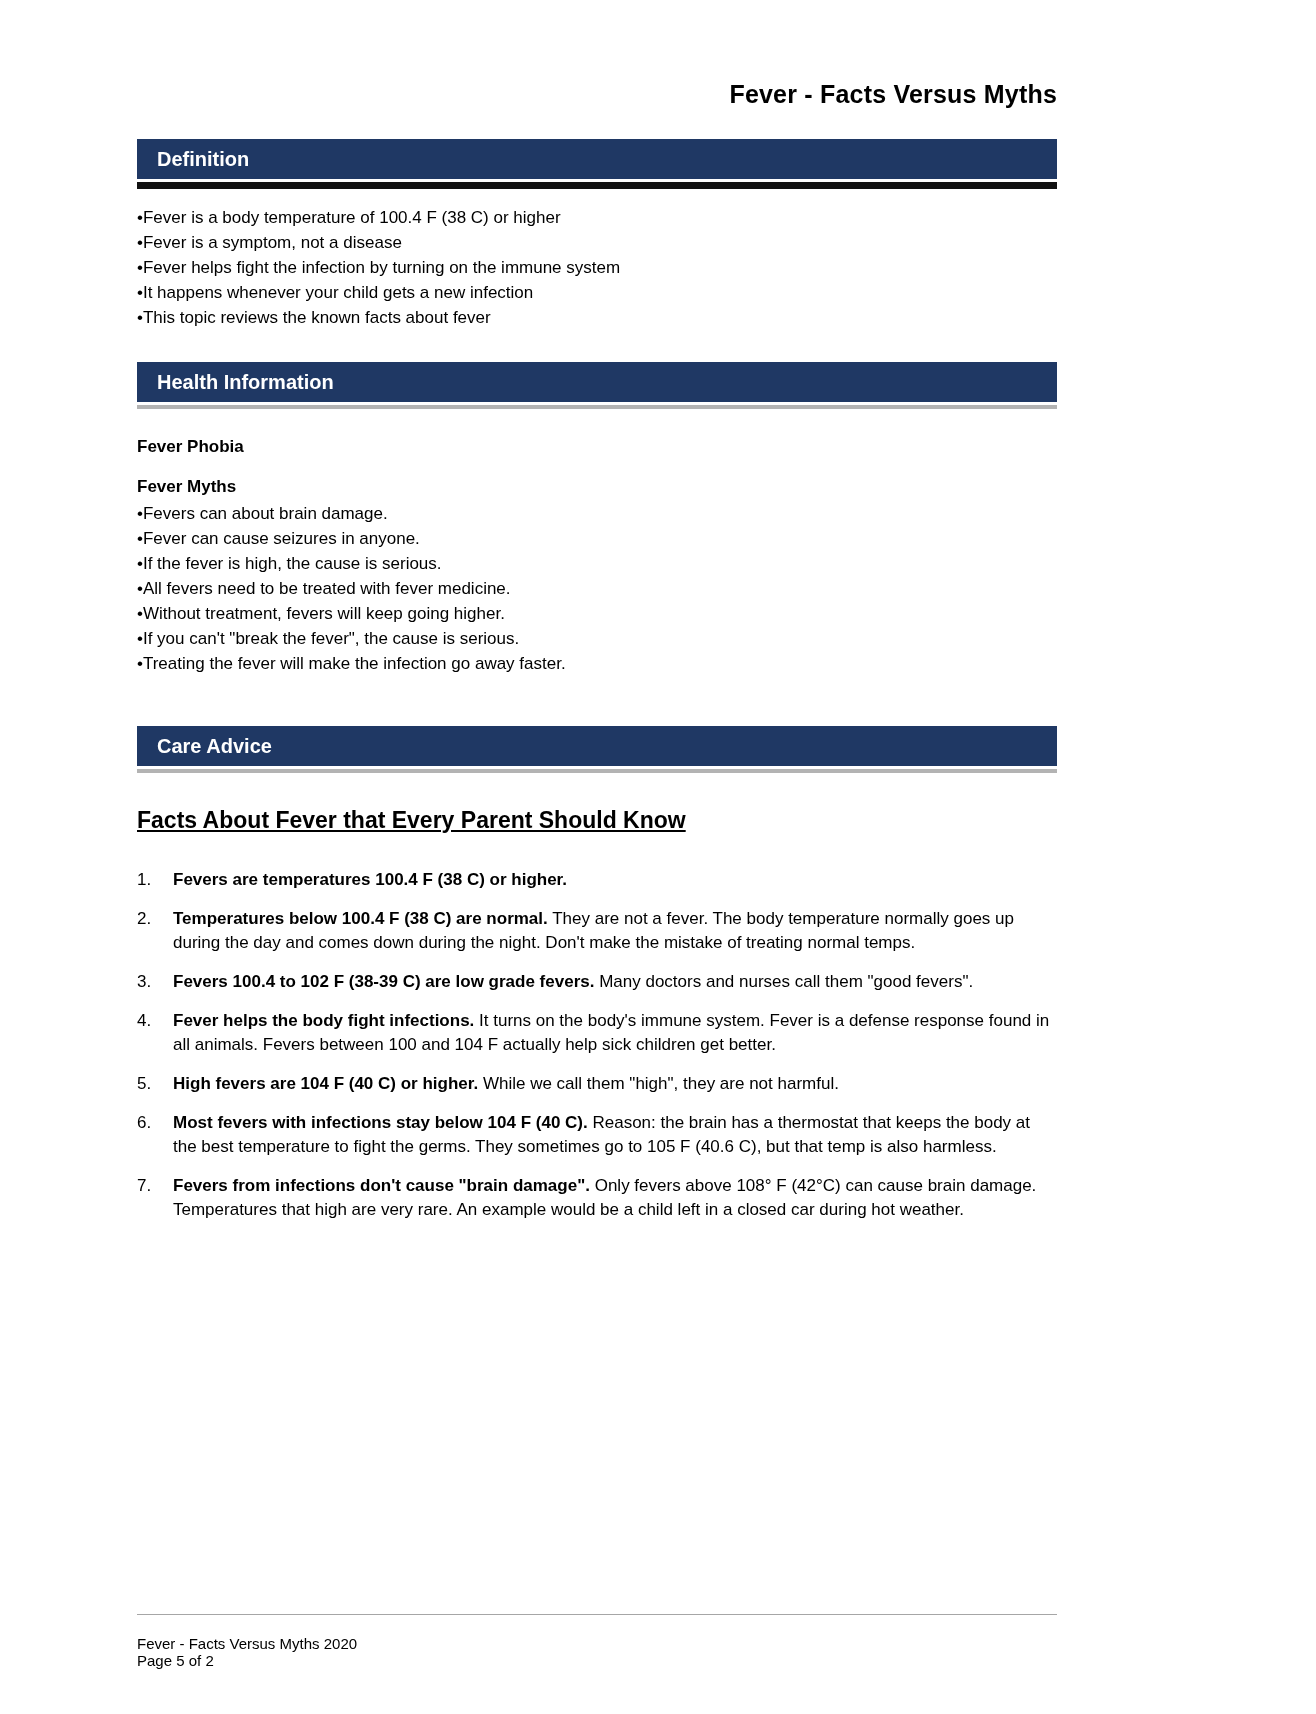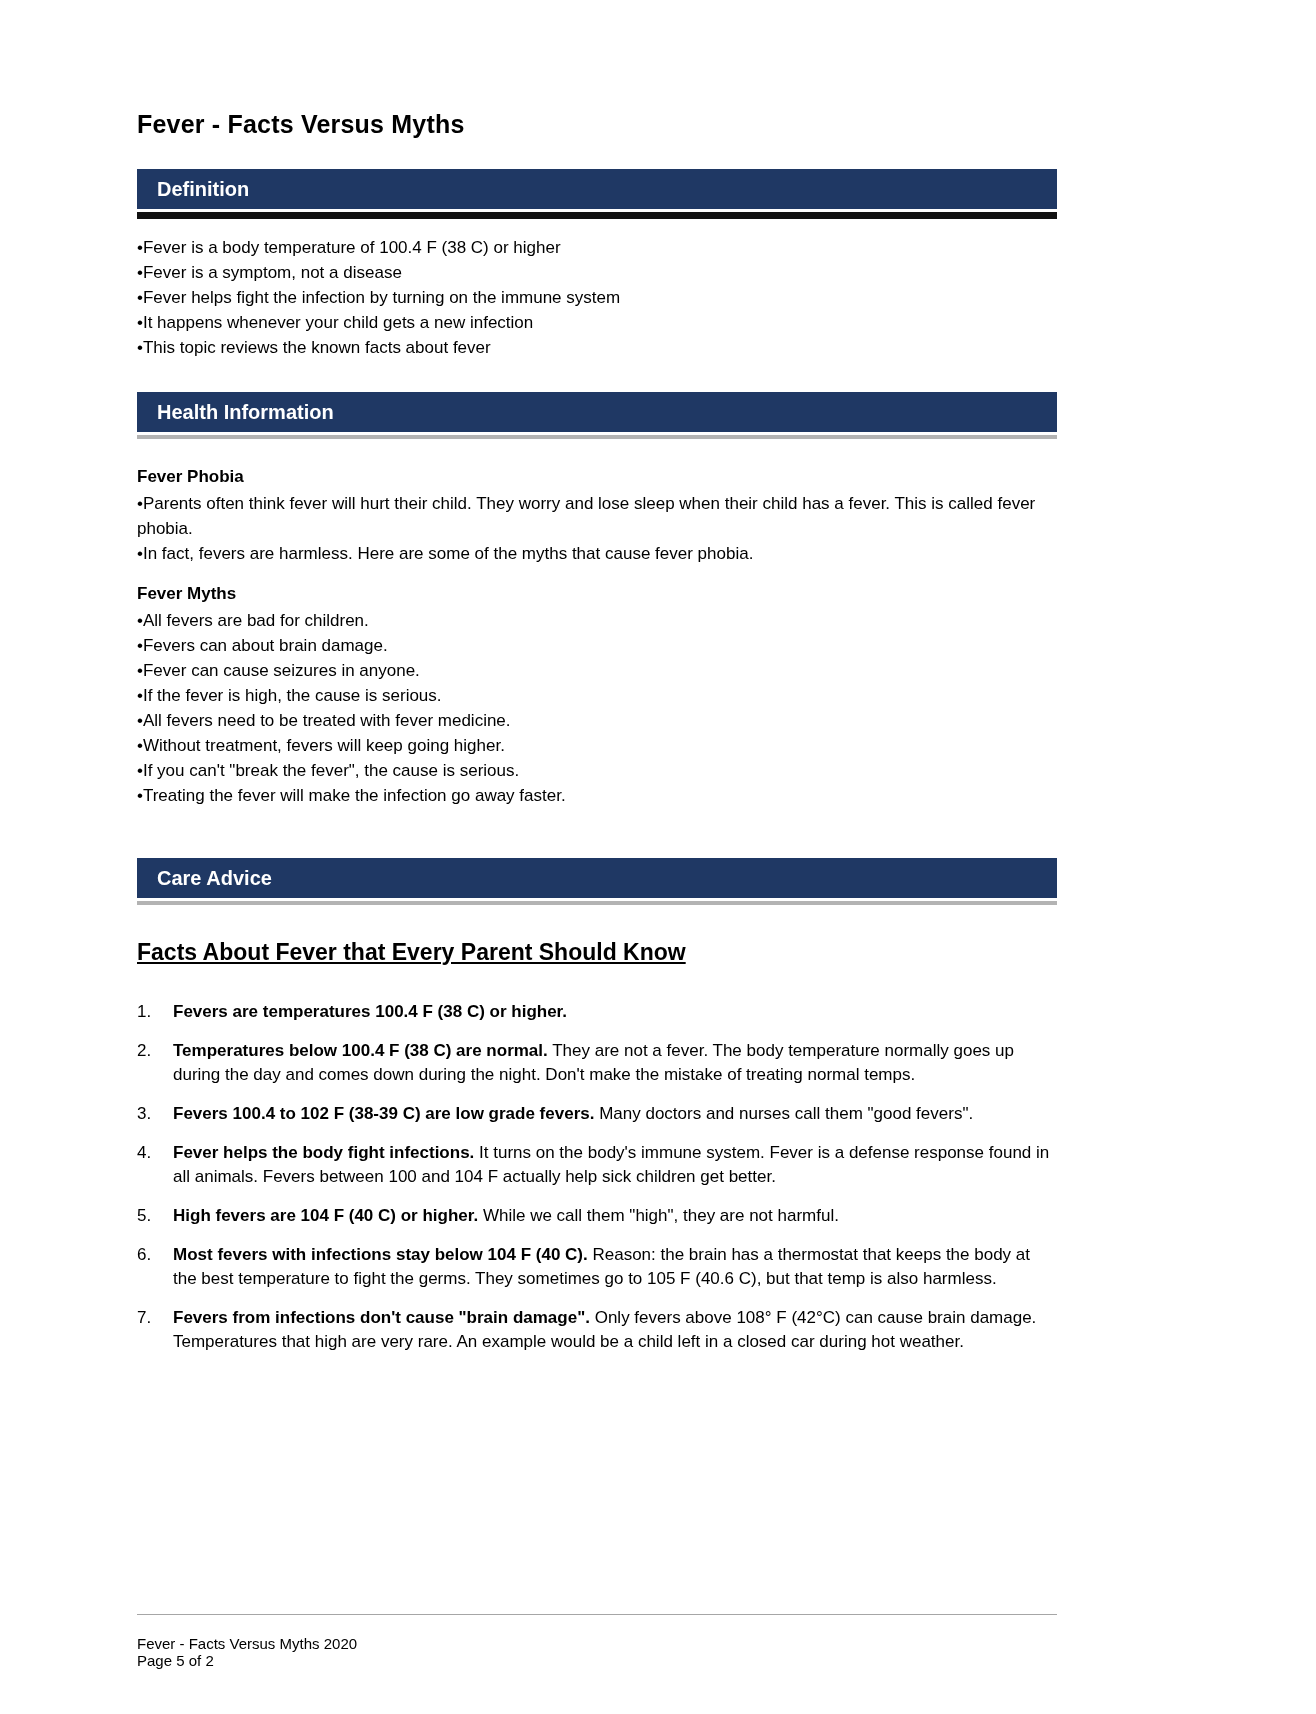--- a/index.html
+++ b/index.html
@@ -12,24 +12,25 @@
     color: #000000;
     overflow: hidden;
   }
   .content {
     position: absolute;
     left: 137px;
     top: 0;
     width: 920px;
   }
   .doc-title {
-    margin-top: 110px;
+    margin-top: 80px;
     font-size: 25px;
     font-weight: bold;
     letter-spacing: 0.2px;
+    text-align: right;
   }
   .section-bar {
     margin-top: 30px;
     background: var(--section-bar-bg, #1F3864);
     color: var(--section-bar-text, #ffffff);
     font-size: 20px;
     font-weight: bold;
     height: 40px;
     line-height: 40px;
     padding-left: 20px;
@@ -112,28 +113,23 @@
     <li>It happens whenever your child gets a new infection</li>
     <li>This topic reviews the known facts about fever</li>
   </ul>
 
   <div class="section-bar bar-health">
     <span>Health Information</span>
   </div>
   <div class="rule-gray"></div>
 
   <div class="subsection-heading">Fever Phobia</div>
-  <ul class="bullets tight">
-    <li>Parents often think fever will hurt their child. They worry and lose sleep when their child has a fever. This is called fever phobia.</li>
-    <li>In fact, fevers are harmless. Here are some of the myths that cause fever phobia.</li>
-  </ul>
 
   <div class="subsection-heading second">Fever Myths</div>
   <ul class="bullets tight">
-    <li>All fevers are bad for children.</li>
     <li>Fevers can about brain damage.</li>
     <li>Fever can cause seizures in anyone.</li>
     <li>If the fever is high, the cause is serious.</li>
     <li>All fevers need to be treated with fever medicine.</li>
     <li>Without treatment, fevers will keep going higher.</li>
     <li>If you can't "break the fever", the cause is serious.</li>
     <li>Treating the fever will make the infection go away faster.</li>
   </ul>
 
   <div class="section-bar bar-care">

